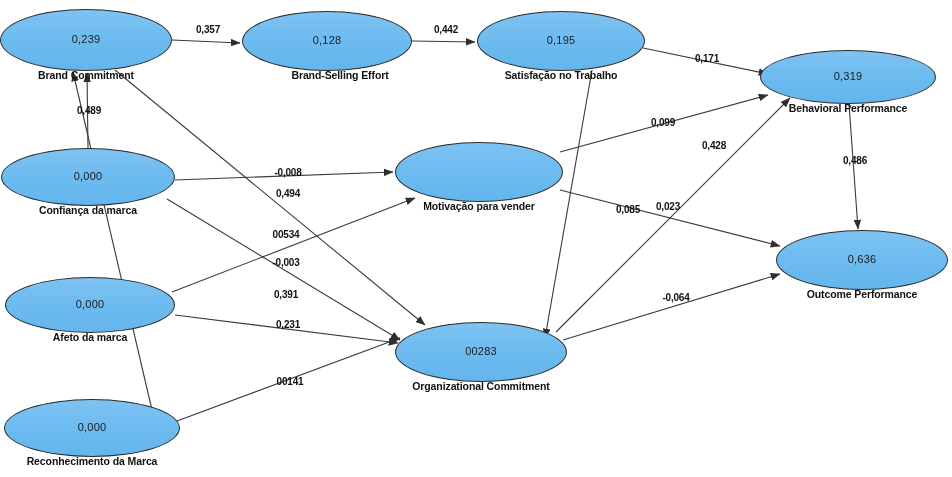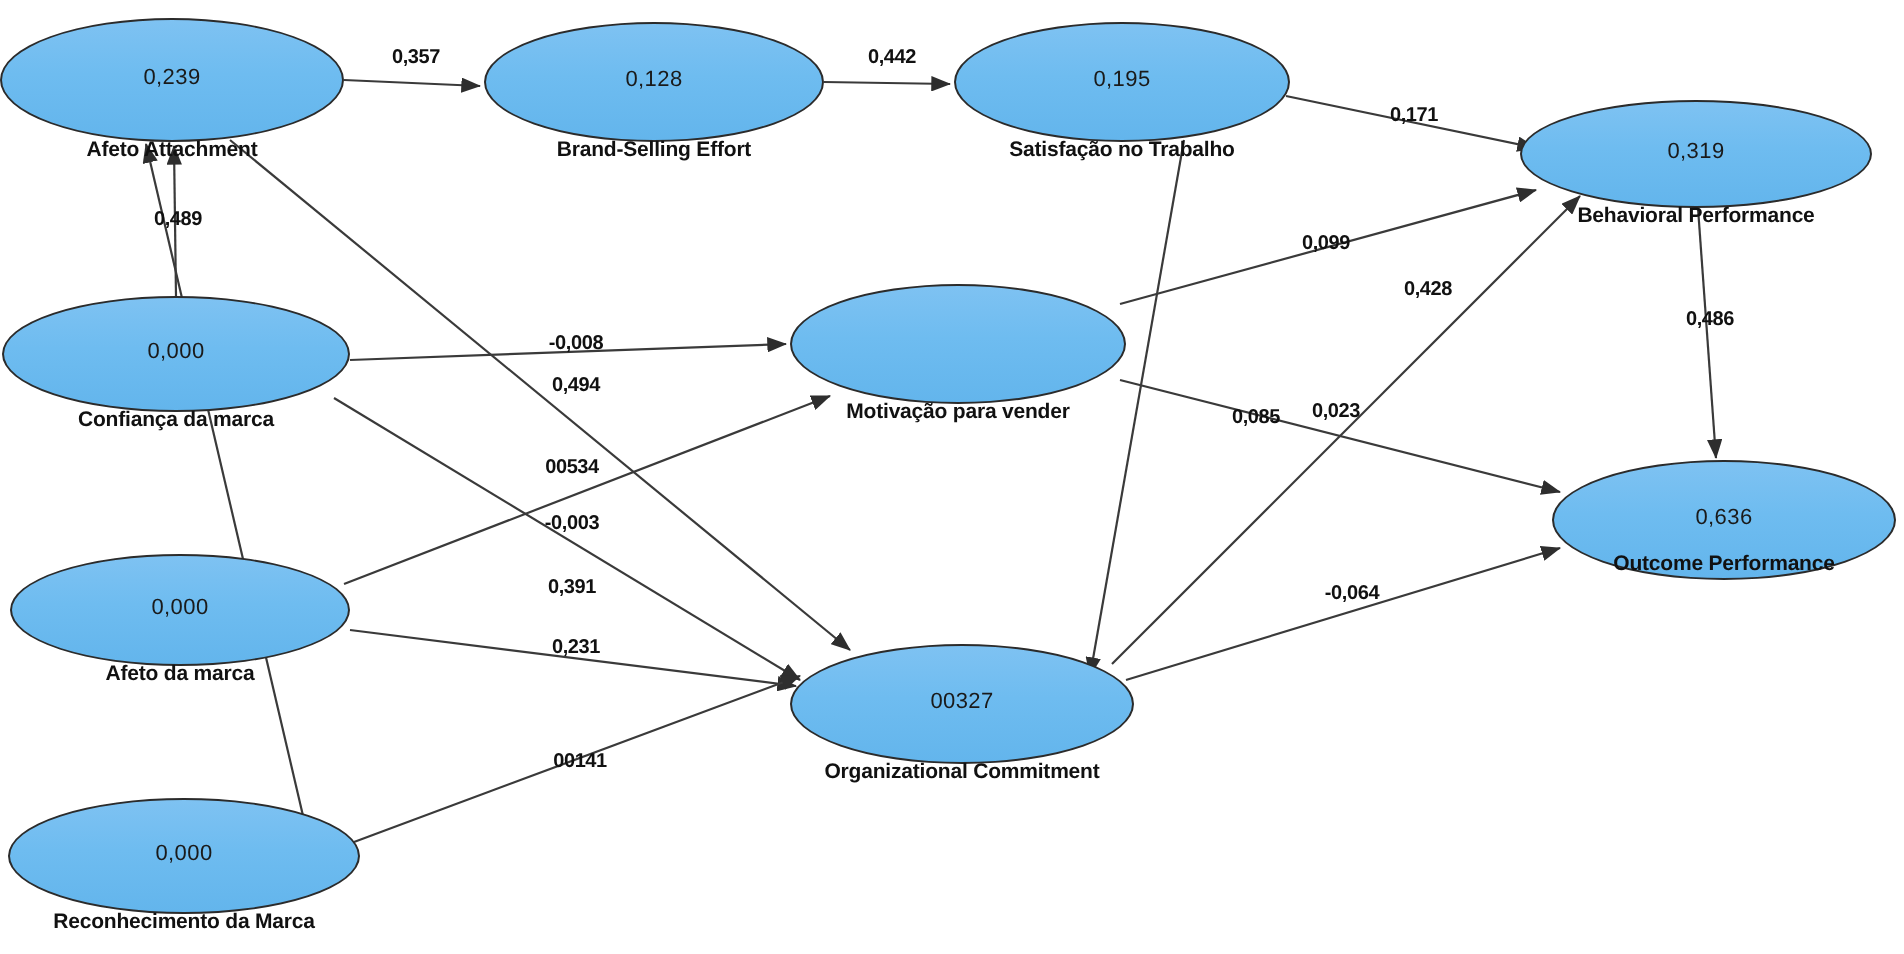--- a/index.html
+++ b/index.html
@@ -135,35 +135,35 @@
       <div class="node" style="left: 776px; top: 230px; width: 172px; height: 60px;">
         <div class="node-ellipse"></div>
         <div class="node-value">0,636</div>
       </div>
       <div class="node" style="left: 5px; top: 277px; width: 170px; height: 56px;">
         <div class="node-ellipse"></div>
         <div class="node-value">0,000</div>
       </div>
       <div class="node" style="left: 395px; top: 322px; width: 172px; height: 60px;">
         <div class="node-ellipse"></div>
-        <div class="node-value">00327</div>
+        <div class="node-value">00283</div>
       </div>
       <div class="node" style="left: 4px; top: 399px; width: 176px; height: 58px;">
         <div class="node-ellipse"></div>
         <div class="node-value">0,000</div>
       </div>
     </div>
   <div id="label-layer">
-      <div class="node-label" style="left: 86px; top: 69px;">Afeto Attachment</div>
-      <div class="node-label" style="left: 327px; top: 69px;">Brand-Selling Effort</div>
+      <div class="node-label" style="left: 86px; top: 69px;">Brand Commitment</div>
+      <div class="node-label" style="left: 340px; top: 69px;">Brand-Selling Effort</div>
       <div class="node-label" style="left: 561px; top: 69px;">Satisfação no Trabalho</div>
       <div class="node-label" style="left: 848px; top: 102px; text-align: center;">Behavioral Performance</div>
       <div class="node-label" style="left: 88px; top: 204px;">Confiança da marca</div>
       <div class="node-label" style="left: 479px; top: 200px;">Motivação para vender</div>
-      <div class="node-label" style="left: 862px; top: 276px;">Outcome Performance</div>
+      <div class="node-label" style="left: 862px; top: 288px;">Outcome Performance</div>
       <div class="node-label" style="left: 90px; top: 331px;">Afeto da marca</div>
       <div class="node-label" style="left: 481px; top: 380px;">Organizational Commitment</div>
       <div class="node-label" style="left: 92px; top: 455px;">Reconhecimento da Marca</div>
       <div class="edge-label" style="left: 208px; top: 29px;">0,357</div>
       <div class="edge-label" style="left: 446px; top: 29px;">0,442</div>
       <div class="edge-label" style="left: 707px; top: 58px;">0,171</div>
       <div class="edge-label" style="left: 89px; top: 110px;">0,489</div>
       <div class="edge-label" style="left: 288px; top: 172px;">-0,008</div>
       <div class="edge-label" style="left: 286px; top: 234px;">00534</div>
       <div class="edge-label" style="left: 288px; top: 193px;">0,494</div>

